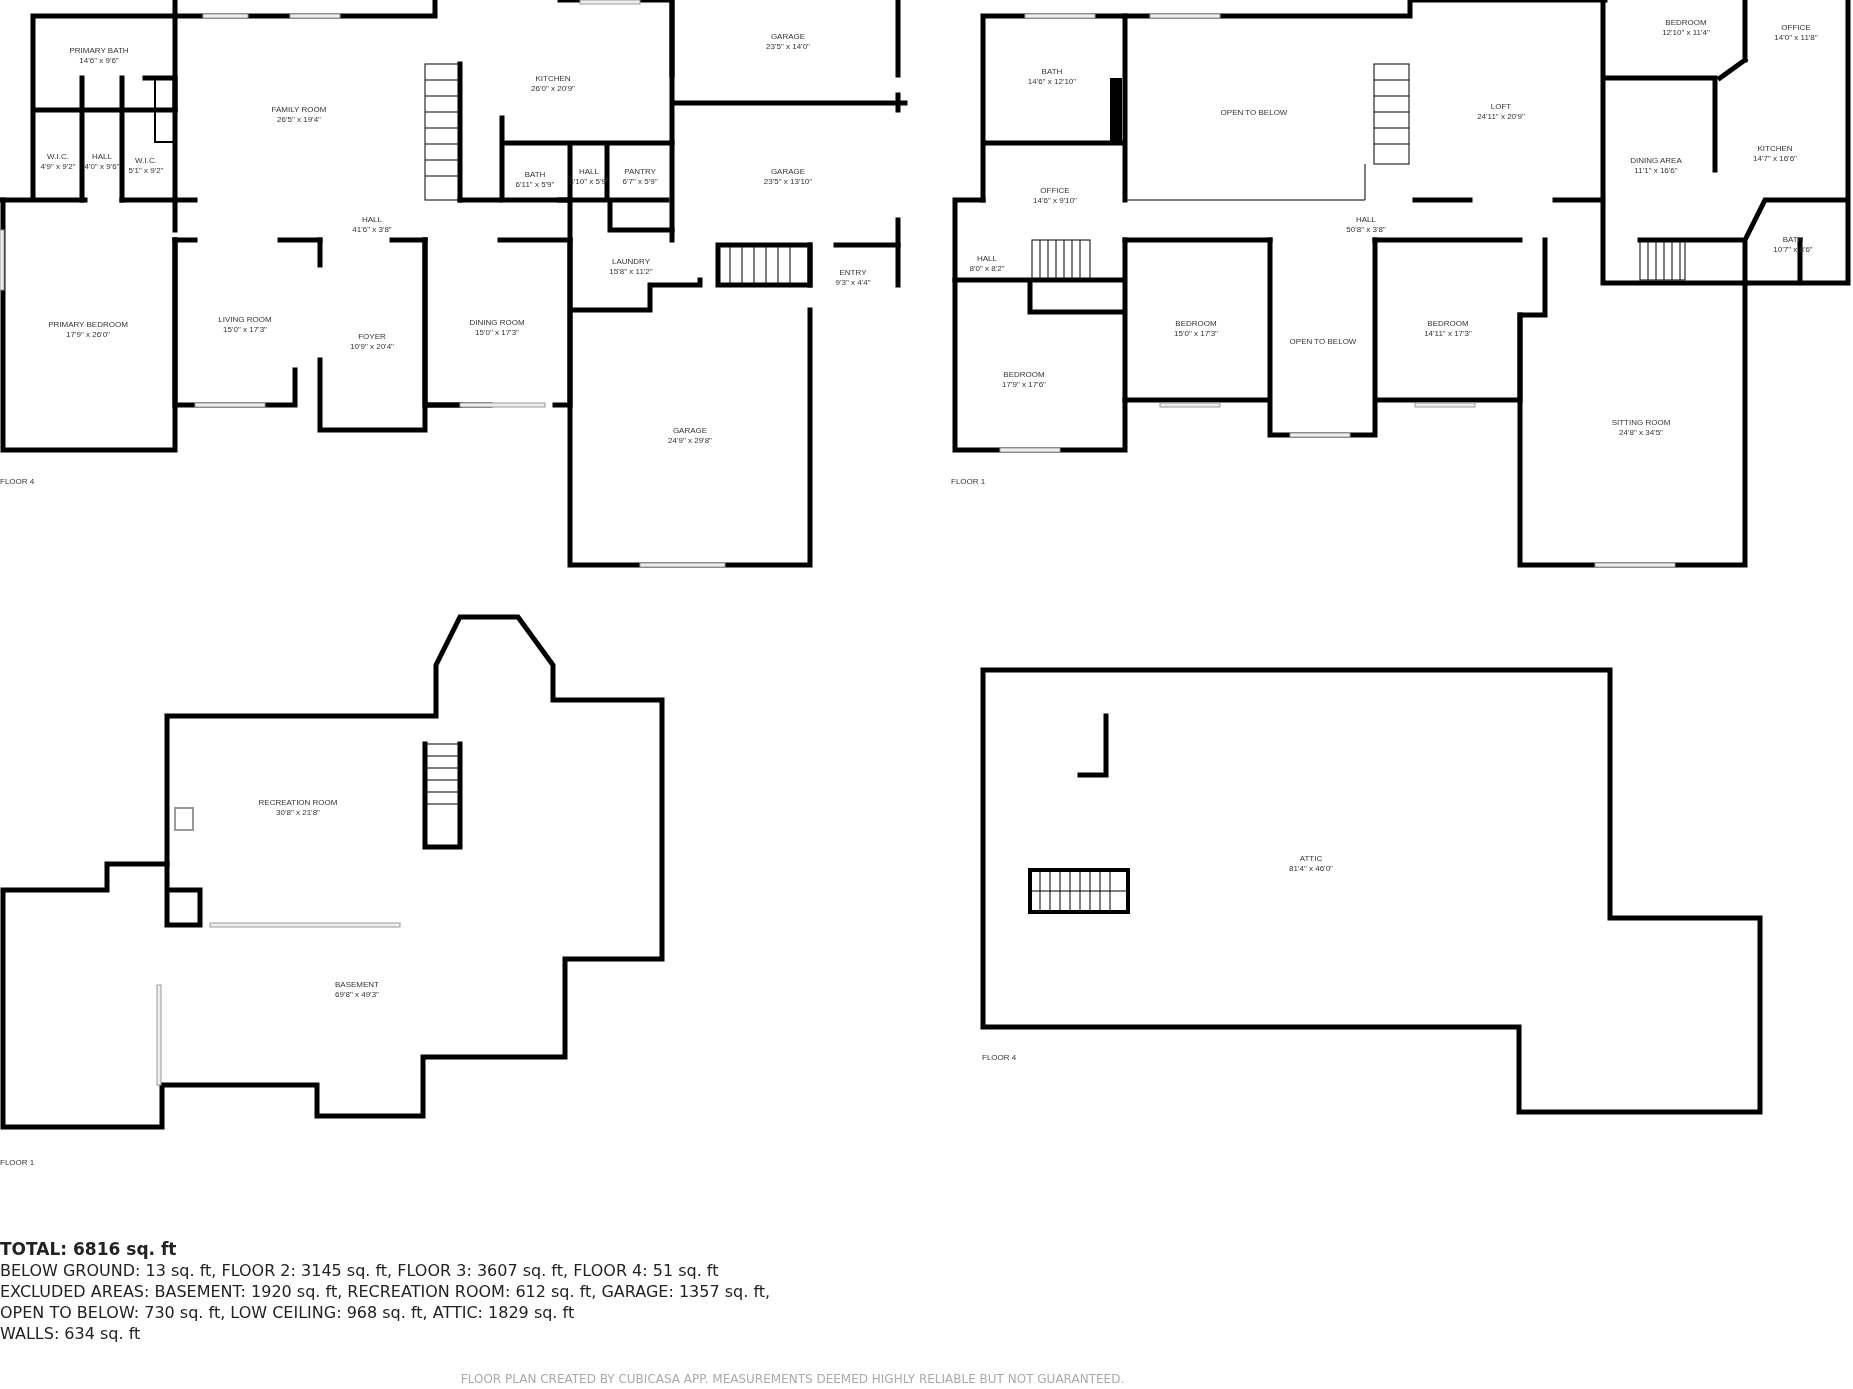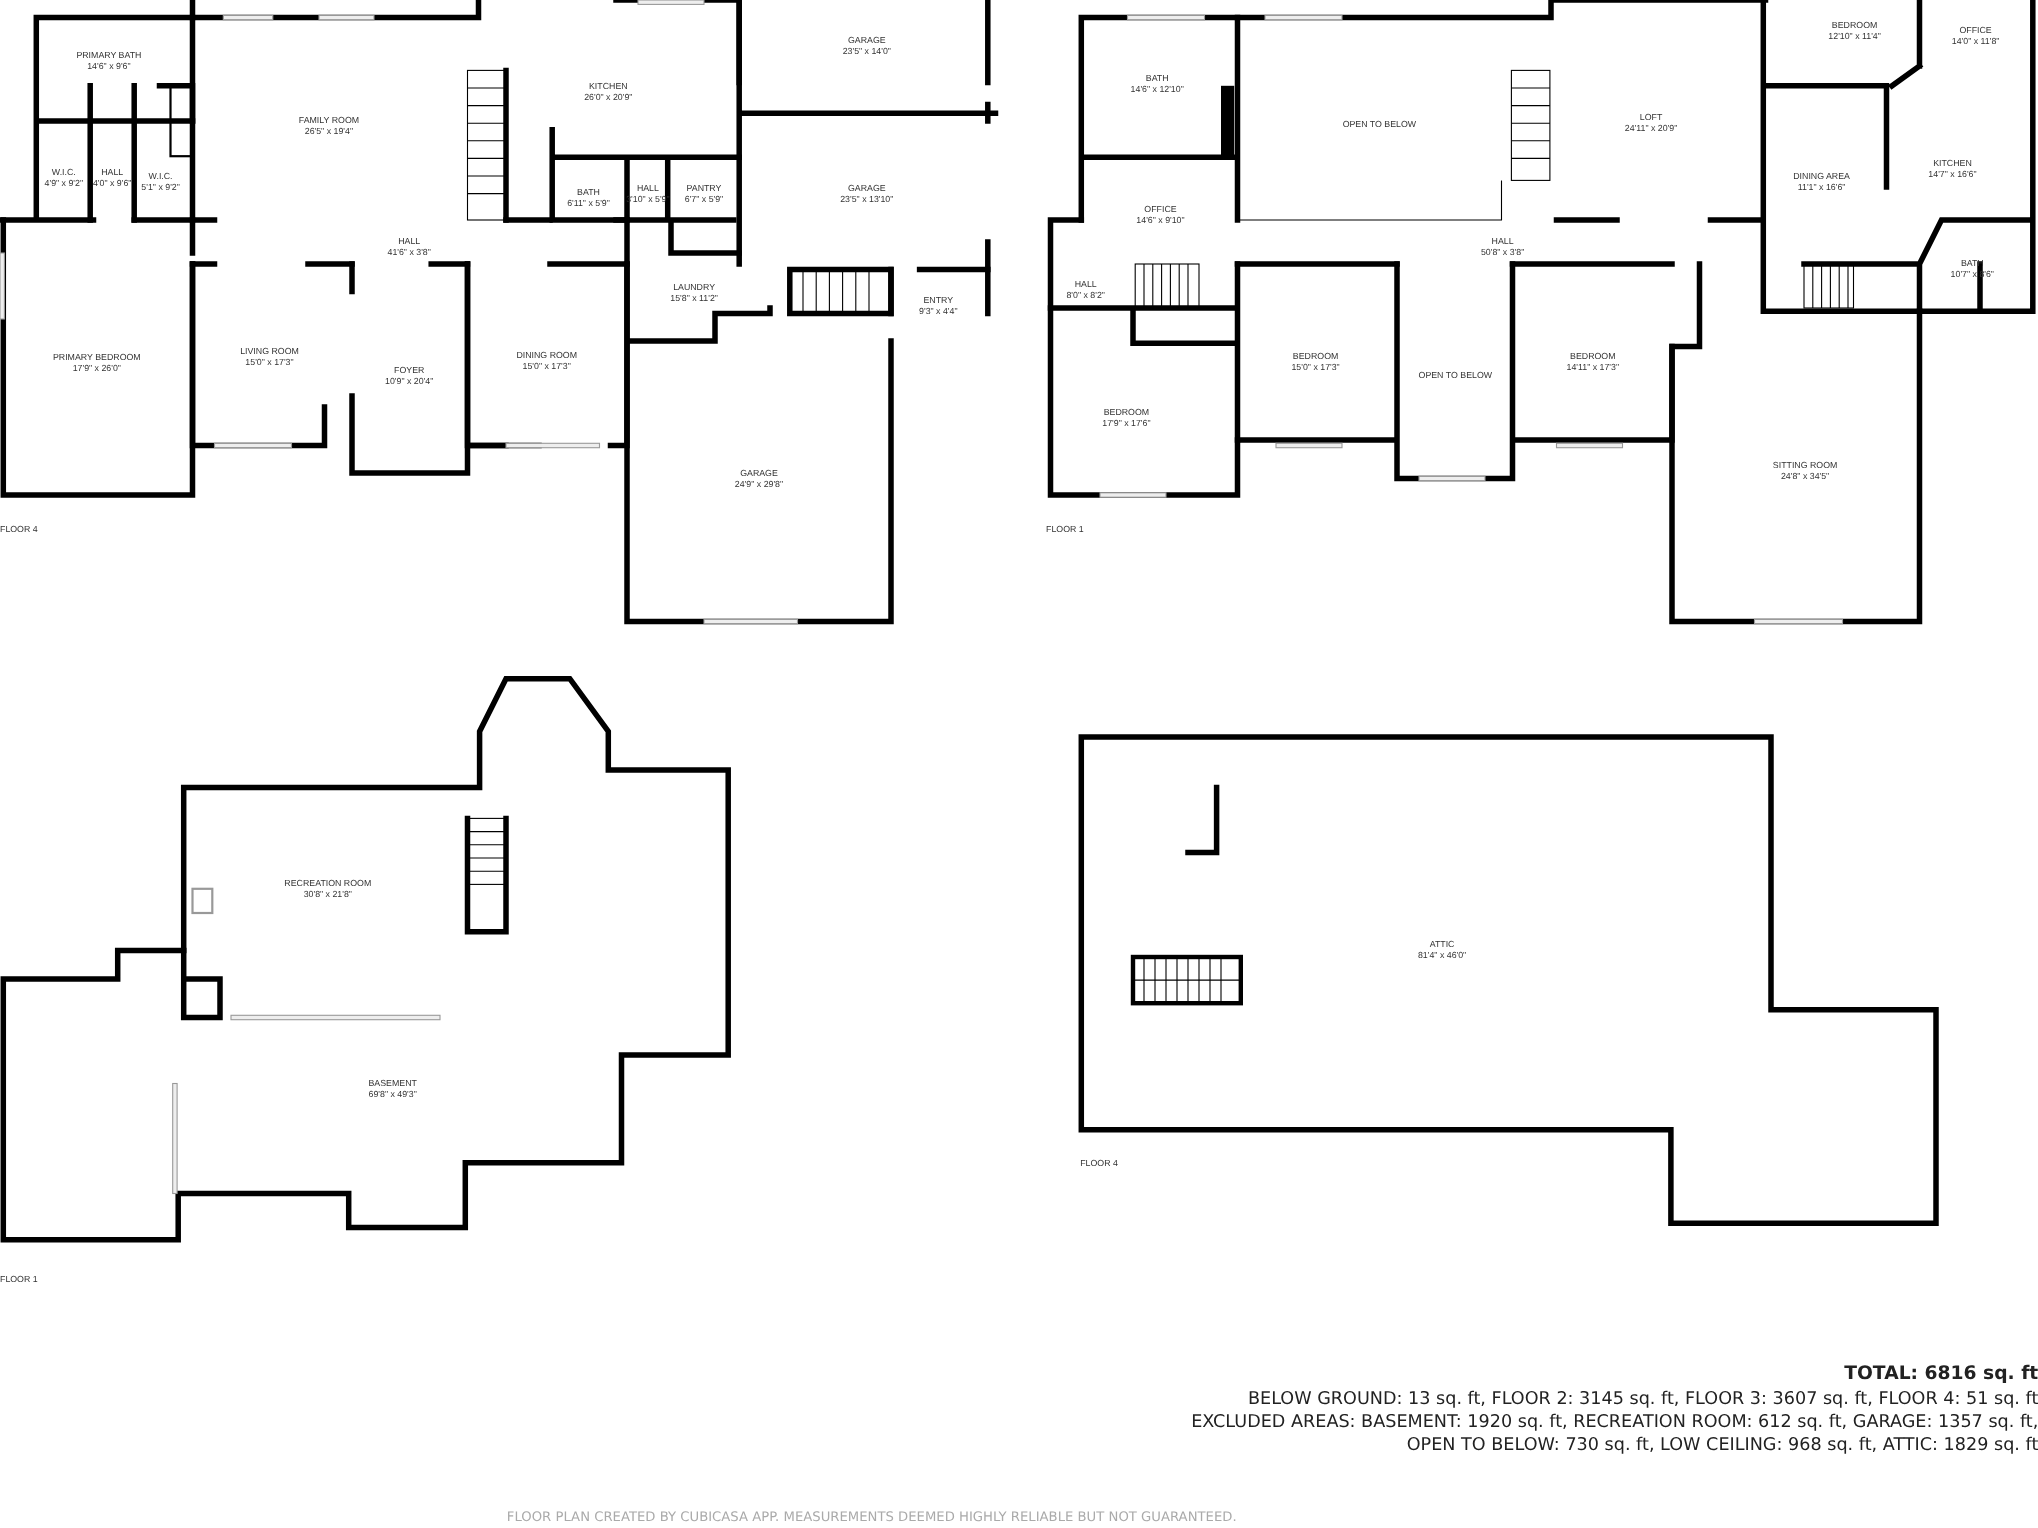--- a/index.html
+++ b/index.html
@@ -5,21 +5,21 @@
   html, body { margin:0; padding:0; background:#ffffff; }
   body { width:1853px; height:1389px; position:relative; overflow:hidden; font-family:"Liberation Sans", sans-serif; color:#222; }
   #plan { position:absolute; left:0; top:0; width:1853px; height:1389px; }
   .wall { stroke:#000; stroke-width:5; fill:none; stroke-linecap:square; stroke-linejoin:miter; }
   .thin { stroke:#000; stroke-width:1; fill:none; }
   .win { stroke:#999; stroke-width:1; fill:#eee; }
   .room { position:absolute; transform:translate(-50%,-50%); text-align:center; font-size:8px; line-height:10px; white-space:nowrap; color:#333; }
   .room .name { display:block; text-transform:uppercase; }
   .room .dim { display:block; }
   .floor-label { position:absolute; font-size:8px; color:#333; }
-  #summary { position:absolute; left:0; width:1853px; top:1238px; text-align:right; font-family:"DejaVu Sans", sans-serif; }
+  #summary { position:absolute; left:0; width:1853px; top:1238px; text-align:left; font-family:"DejaVu Sans", sans-serif; }
   #summary .total { font-size:17px; font-weight:bold; line-height:22px; }
   #summary .line { font-size:16px; line-height:21px; }
   #disclaimer { position:absolute; left:0; width:1585px; top:1372px; text-align:center; font-family:"DejaVu Sans", sans-serif; font-size:12px; color:#aaa; }
 </style>
 </head>
 <body>
 
 <svg id="plan" viewBox="0 0 1853 1389" xmlns="http://www.w3.org/2000/svg">
 
   <g>
@@ -285,14 +285,15 @@
     <span class="name">ATTIC</span>
     <span class="dim">81'4" x 46'0"</span>
   </div>
 <div class="floor-label" style="left:982px;top:1053px">FLOOR 4</div>
 
 <div id="summary">
   <div class="total">TOTAL: 6816 sq. ft</div>
   <div class="line">BELOW GROUND: 13 sq. ft, FLOOR 2: 3145 sq. ft, FLOOR 3: 3607 sq. ft, FLOOR 4: 51 sq. ft</div>
   <div class="line">EXCLUDED AREAS: BASEMENT: 1920 sq. ft, RECREATION ROOM: 612 sq. ft, GARAGE: 1357 sq. ft,</div>
   <div class="line">OPEN TO BELOW: 730 sq. ft, LOW CEILING: 968 sq. ft, ATTIC: 1829 sq. ft</div>
+  <div class="line">WALLS: 634 sq. ft</div>
 </div>
 <div id="disclaimer">FLOOR PLAN CREATED BY CUBICASA APP. MEASUREMENTS DEEMED HIGHLY RELIABLE BUT NOT GUARANTEED.</div>
 
 </body></html>

